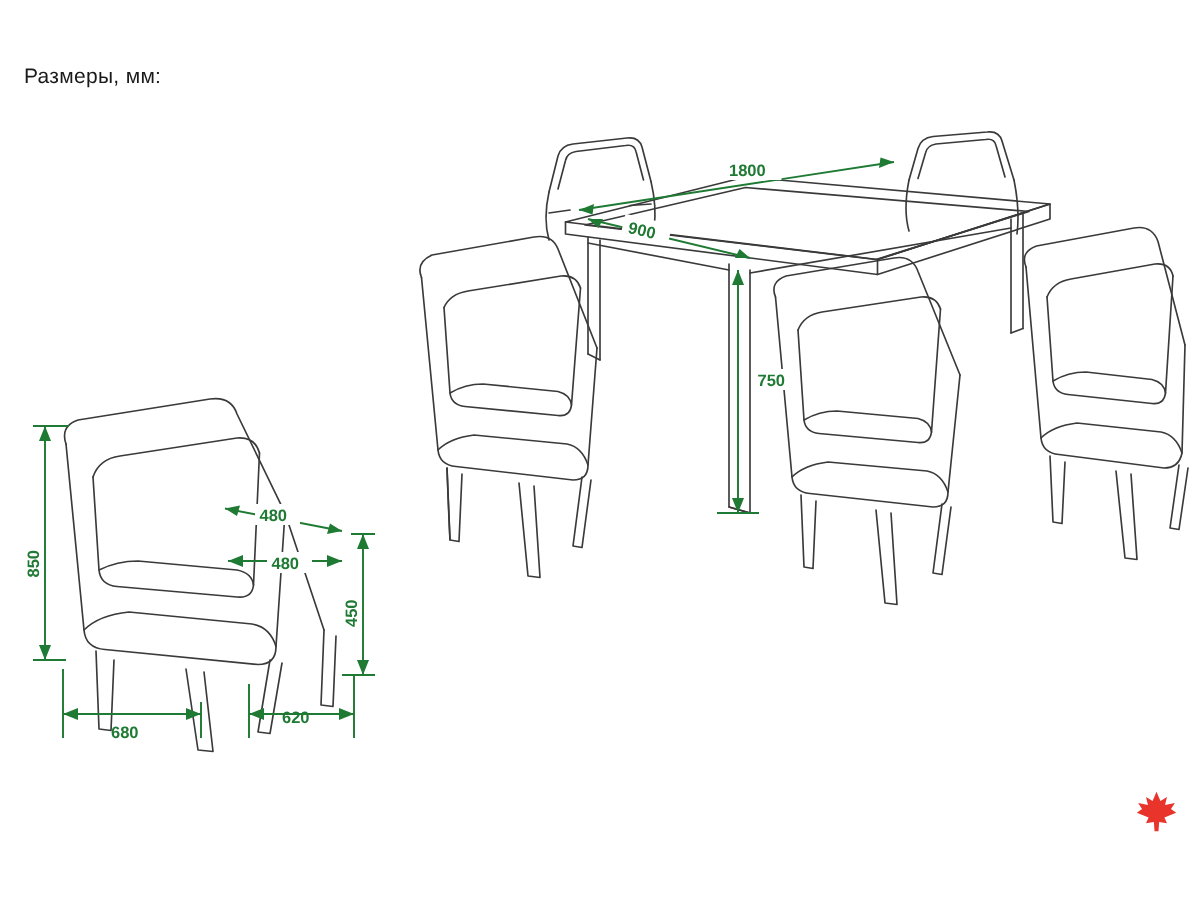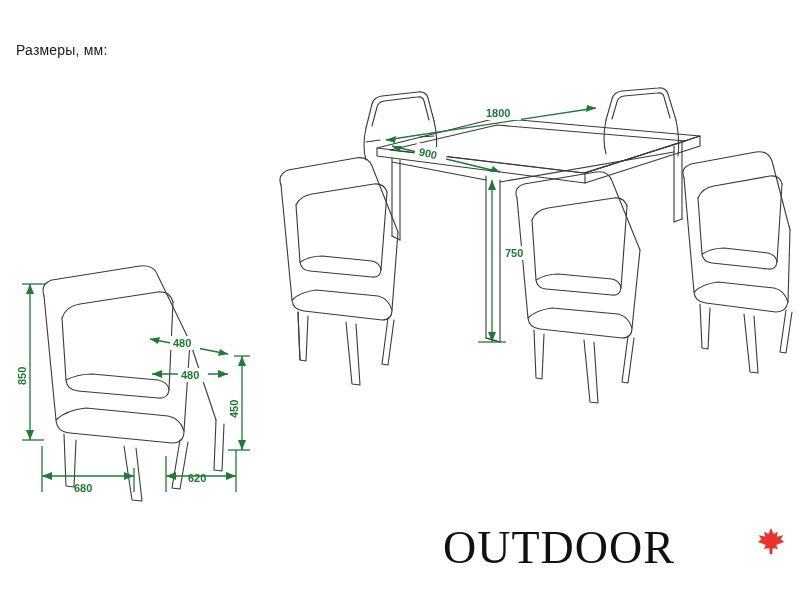--- a/index.html
+++ b/index.html
@@ -225,19 +225,18 @@
       <text class="dimtext" x="181" y="379">480</text>
 
       <text class="dimtext" x="238" y="418" transform="rotate(-90 238 418)">450</text>
 
       <text class="dimtext" x="74" y="492">680</text>
 
       <text class="dimtext" x="188" y="482">620</text>
     </g>
   </svg>
 
-  <div class="brand">OUTDOOR</div>
 
   <svg class="leaf" viewBox="0 0 32 32">
     <path d="M16 1 L19 8 L24 5 L22.5 11 L30 9.5 L27 14 L31 17 L22 20.5 L24 25 L18 24 L17.5 31 L14.5 31 L14 24 L8 25 L10 20.5 L1 17 L5 14 L2 9.5 L9.5 11 L8 5 L13 8 Z" fill="#e8342a"></path>
   </svg>
 
 </div>
 
 </body></html>

